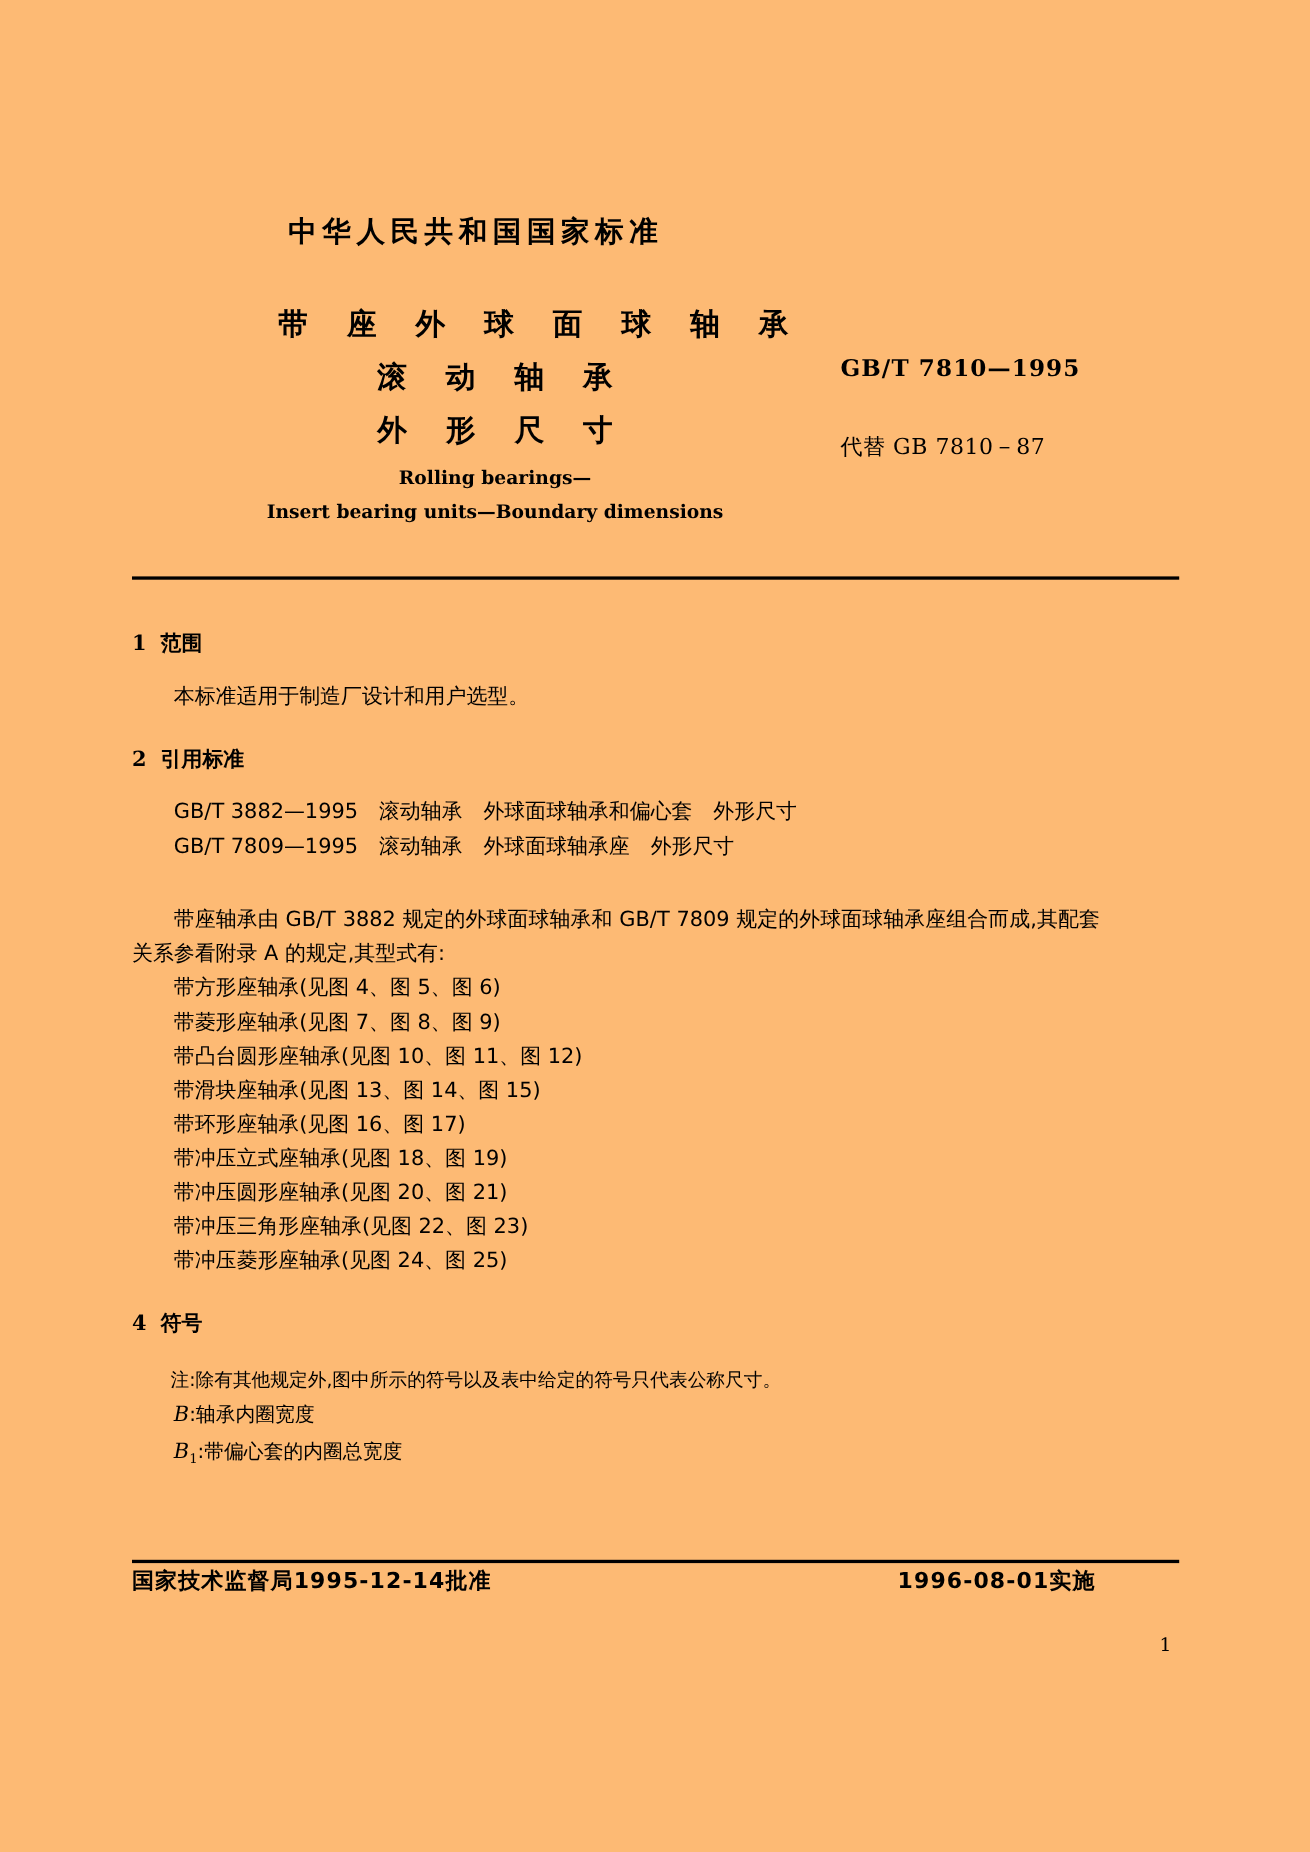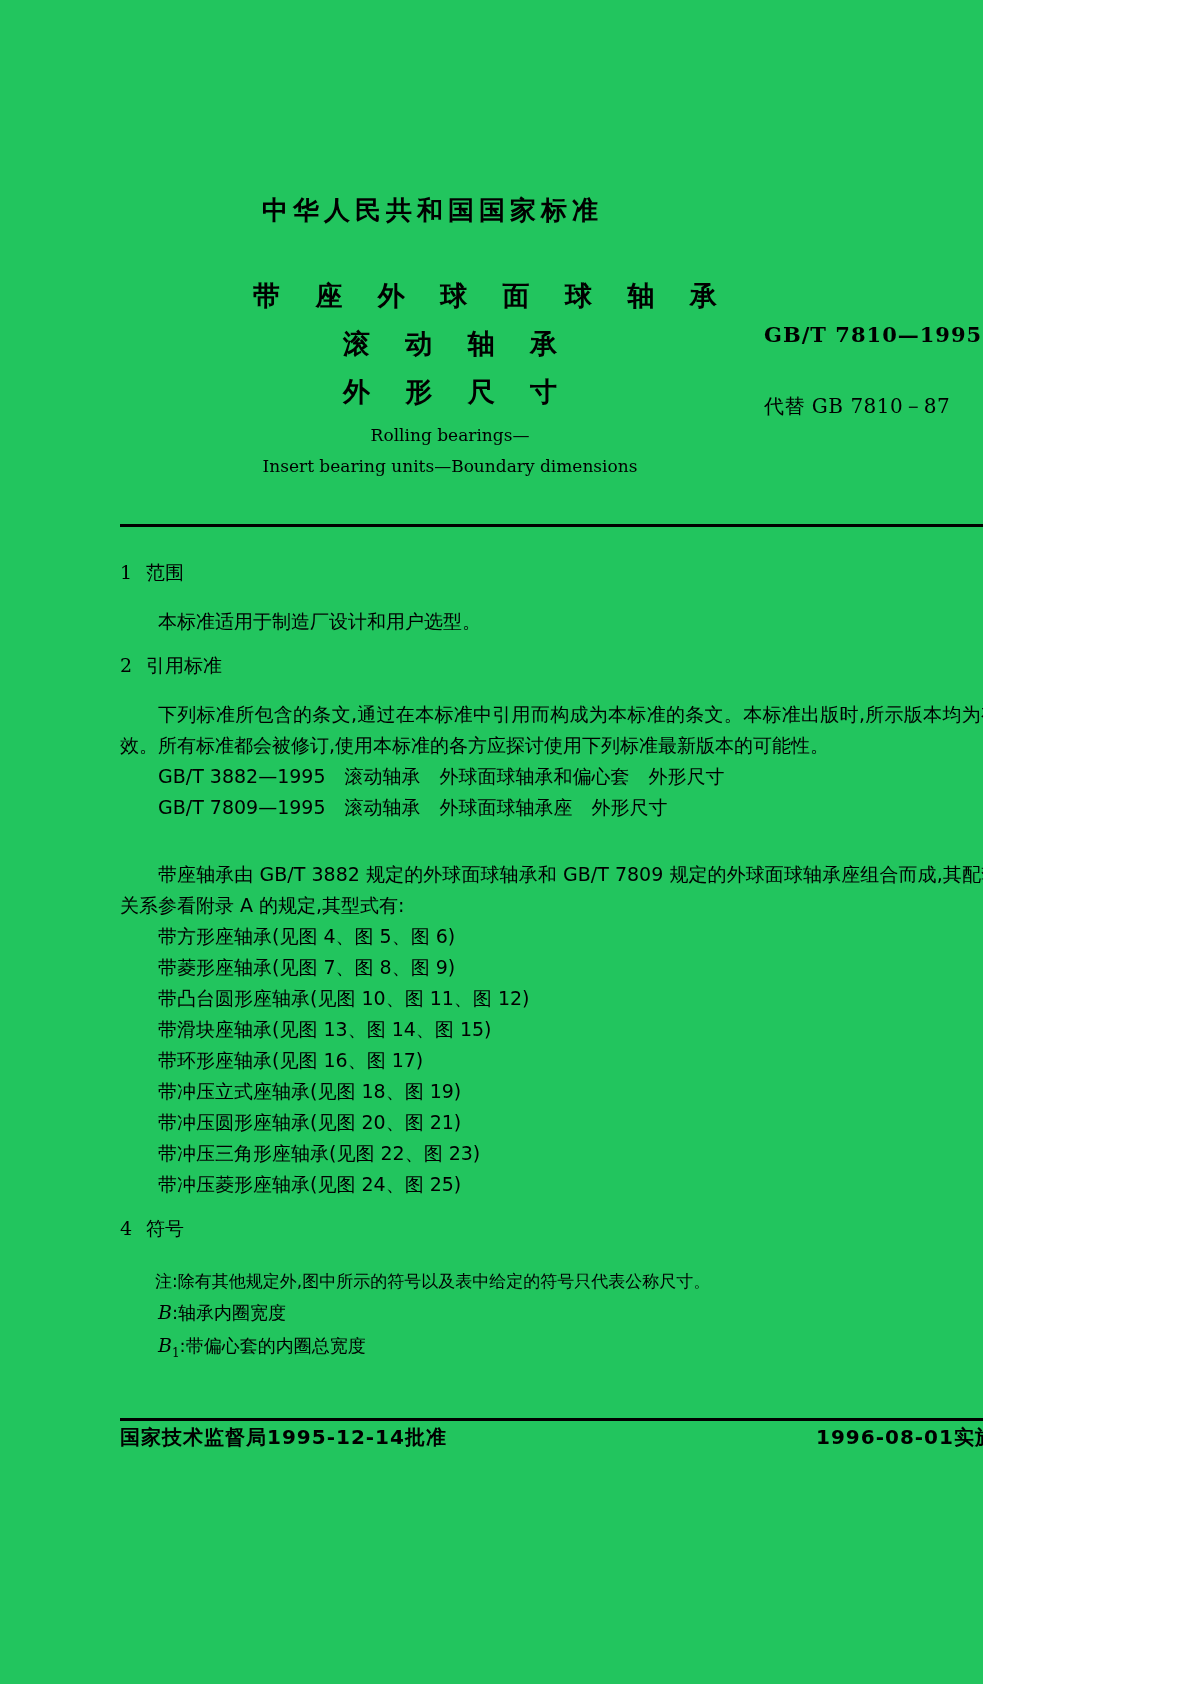--- a/index.html
+++ b/index.html
@@ -6,23 +6,23 @@
     margin: 0;
     padding: 0;
     background: #ffffff;
   }
   body {
     font-family: "DejaVu Sans", "Liberation Sans", sans-serif;
     color: #000000;
   }
   .page {
     position: relative;
-    width: 983px;
+    width: 1191px;
     height: 1684px;
-    background: #22c55e;
+    background: #fdba74;
     overflow: hidden;
   }
 
   
   .cover {
     position: absolute;
     left: 0;
     top: 0;
     width: 1191px;
   }
@@ -77,21 +77,21 @@
 
   .eng-block {
     position: absolute;
     left: 240px;
     top: 420px;
     width: 420px;
     text-align: center;
   }
   .eng-line {
     font-family: "DejaVu Serif", "Liberation Serif", serif;
-    font-weight: normal;
+    font-weight: bold;
     font-size: 17px;
     line-height: 31px;
     white-space: nowrap;
     text-align: center;
   }
   .eng-line.wide {
     position: relative;
     left: 0;
   }
 
@@ -107,23 +107,23 @@
   
   .body {
     position: absolute;
     left: 0;
     top: 560px;
     width: 1191px;
   }
 
   .sec-head {
     font-family: "DejaVu Sans", "Liberation Sans", sans-serif;
-    font-weight: normal;
+    font-weight: bold;
     font-size: 19px;
-    margin: 0 0 0 120px;
+    margin: 12px 0 0 120px;
     white-space: nowrap;
   }
   .sec-head .num {
     display: inline-block;
     width: 26px;
   }
 
   .para {
     font-family: "DejaVu Sans", "Liberation Sans", sans-serif;
     font-size: 19px;
@@ -243,21 +243,20 @@
     </div>
     <div class="sp-20"></div>
     <div class="para indent">本标准适用于制造厂设计和用户选型。</div>
 
     <div class="sp-16"></div>
 
     <div class="sec-head">
       <span class="num serifnum">2</span><span>引用标准</span>
     </div>
     <div class="sp-20"></div>
-    <div class="para indent">下列标准所包含的条文,通过在本标准中引用而构成为本标准的条文。本标准出版时,所示版本均为有效。所有标准都会被修订,使用本标准的各方应探讨使用下列标准最新版本的可能性。</div>
     <div class="para sub">GB/T 3882—1995　滚动轴承　外球面球轴承和偏心套　外形尺寸</div>
     <div class="para sub">GB/T 7809—1995　滚动轴承　外球面球轴承座　外形尺寸</div>
 
     <div class="sp-16"></div>
 
     <div class="sp-20"></div>
     <div class="para indent">带座轴承由 GB/T 3882 规定的外球面球轴承和 GB/T 7809 规定的外球面球轴承座组合而成,其配套关系参看附录 A 的规定,其型式有:</div>
     <div class="para sub">带方形座轴承(见图 4、图 5、图 6)</div>
     <div class="para sub">带菱形座轴承(见图 7、图 8、图 9)</div>
     <div class="para sub">带凸台圆形座轴承(见图 10、图 11、图 12)</div>

